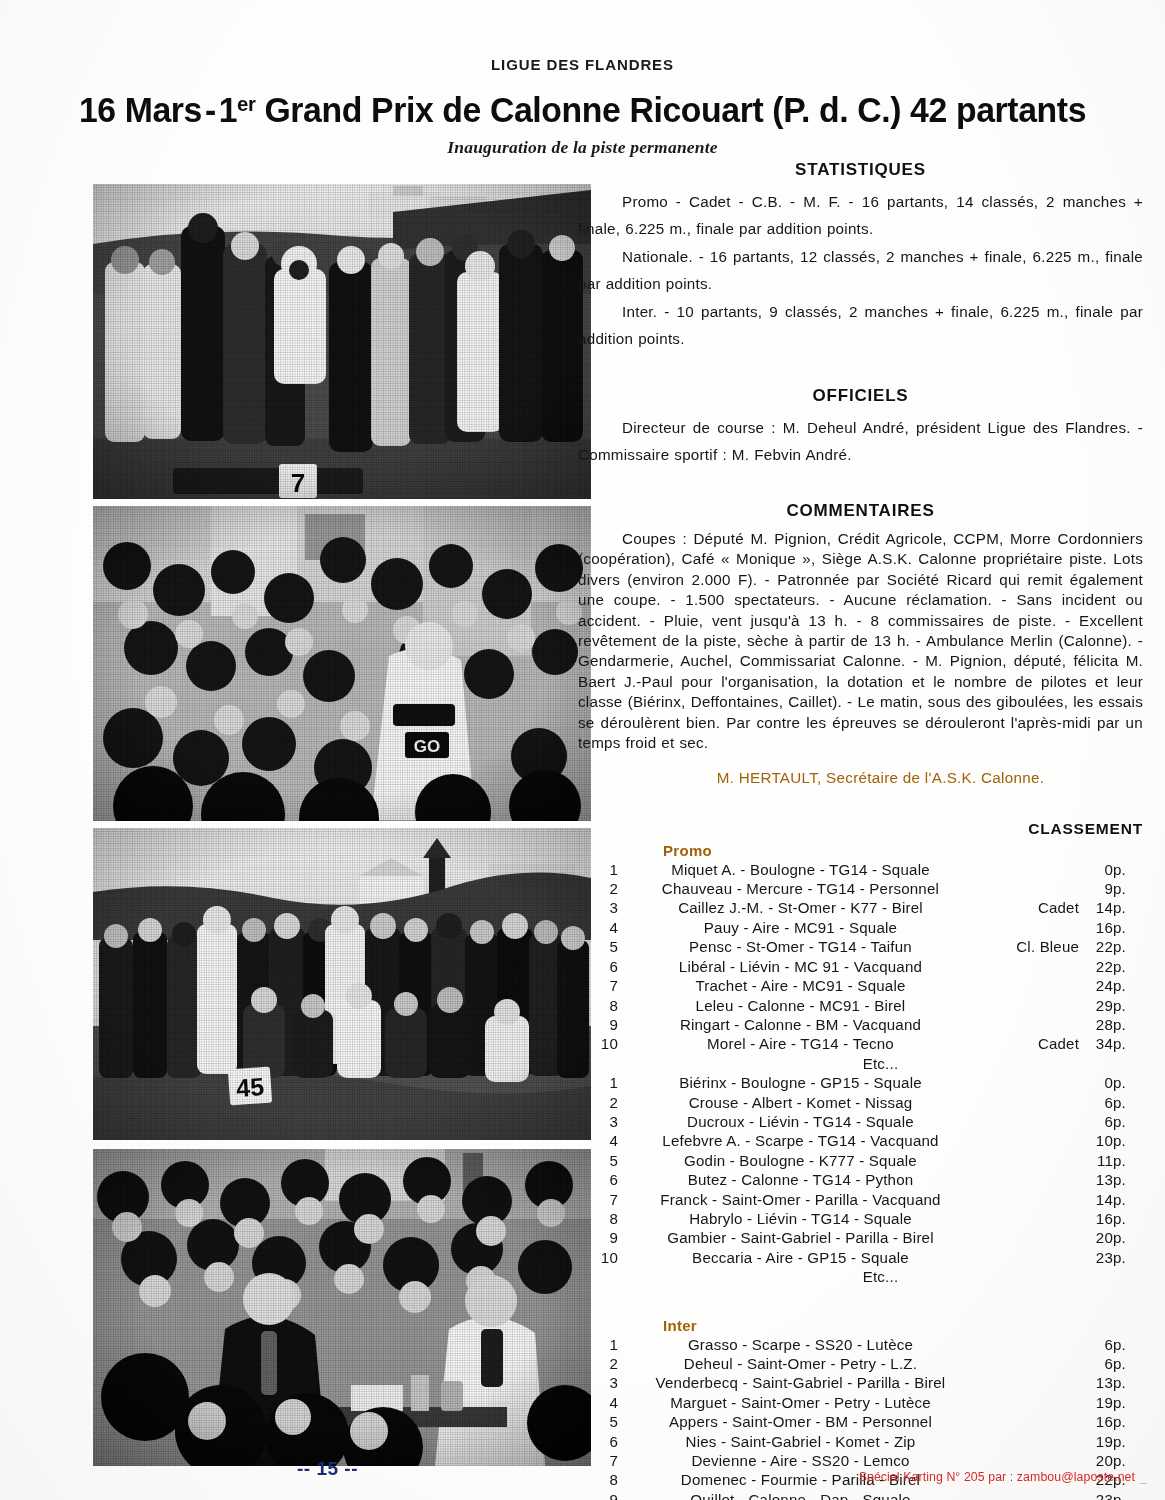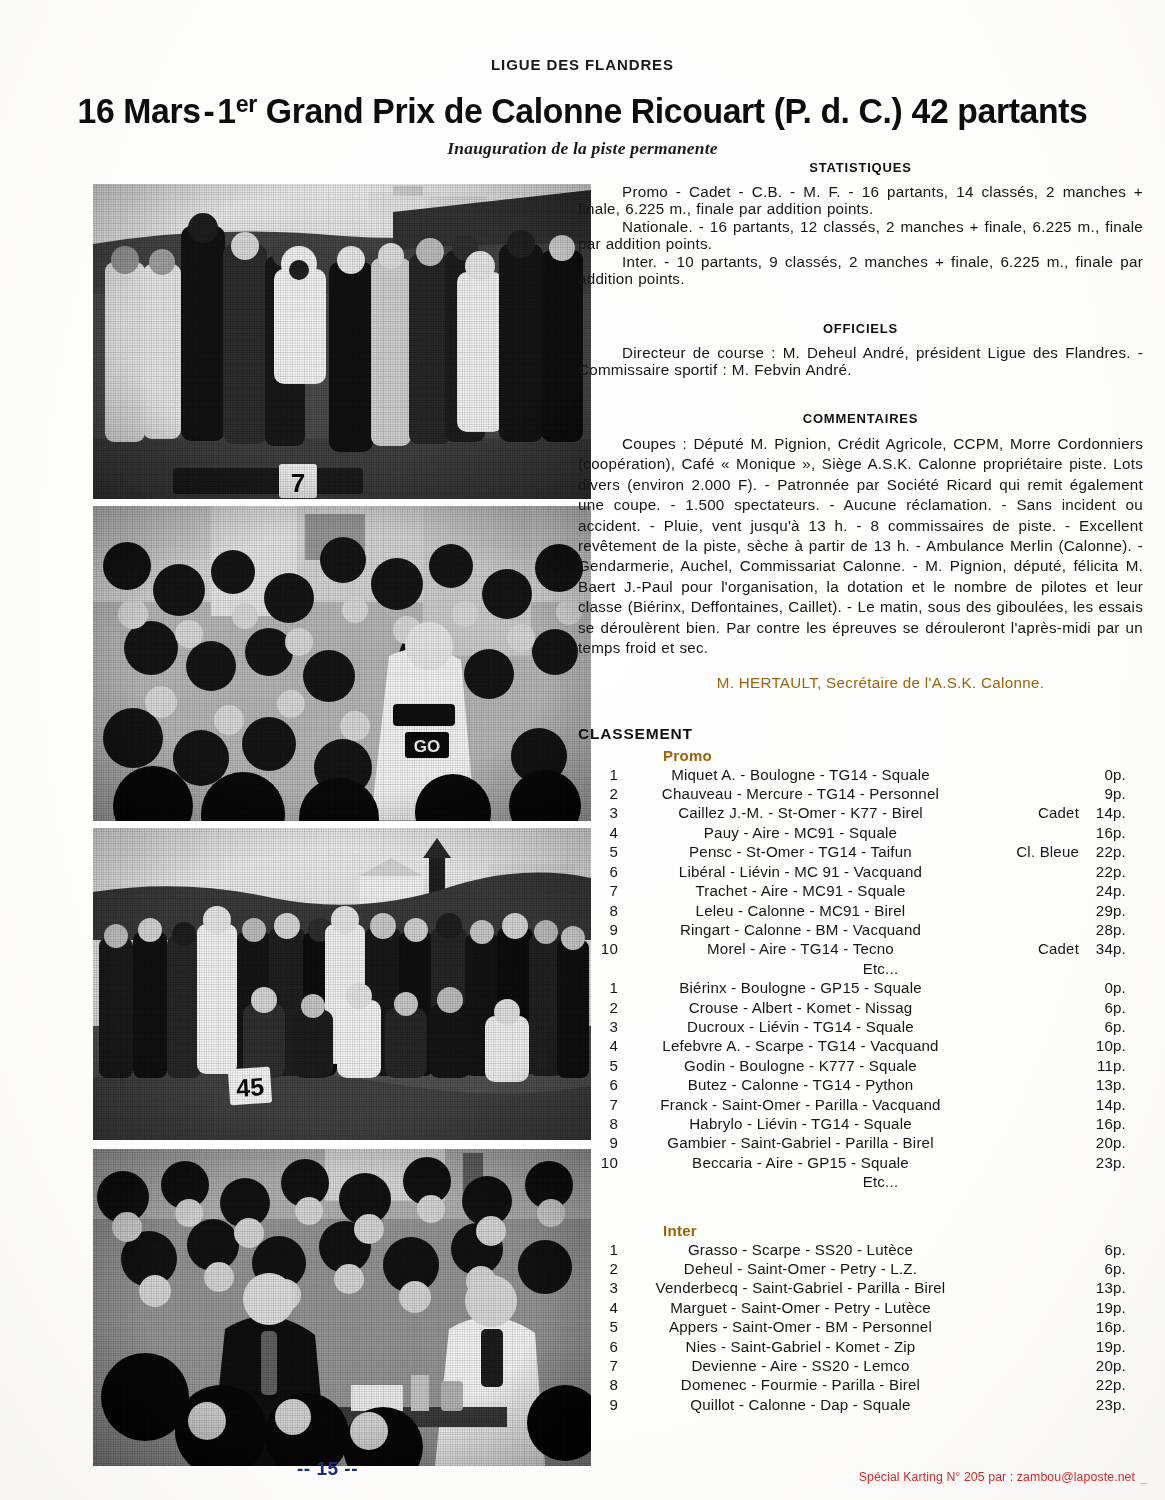--- a/index.html
+++ b/index.html
@@ -43,21 +43,21 @@
     margin-top: 17px;
     font-family: "Liberation Sans", sans-serif;
     font-weight: 700;
     font-size: 35px;
     letter-spacing: -0.4px;
     color: #0d0d0d;
     white-space: nowrap;
     transform: scaleX(0.965);
   }
   .headline .date-part { font-size: 35px; }
-  .headline .sup { font-size: 24px; vertical-align: 11px; }
+  .headline .sup { font-size: 21px; vertical-align: 11px; }
   .headline .dash { padding: 0 3px; }
   .subhead {
     margin-top: 7px;
     font-family: "Liberation Serif", serif;
     font-style: italic;
     font-weight: 700;
     font-size: 17.5px;
     letter-spacing: 0.2px;
     color: #1a1a1a;
   }
@@ -95,52 +95,52 @@
   .col-right {
     position: absolute;
     left: 578px;
     top: 160px;
     width: 565px;
   }
 
   .sec-title {
     text-align: center;
     font-weight: 700;
-    font-size: 13px;
+    font-size: 17px;
     letter-spacing: 0.8px;
     color: #101010;
     margin: 0 0 8px 0;
   }
   .sec-title.sp-officiels { margin-top: 34px; }
   .sec-title.sp-commentaires { margin-top: 33px; }
 
   .para {
     font-family: "Liberation Sans", sans-serif;
     font-size: 15.2px;
-    line-height: 17px;
+    line-height: 27px;
     text-align: justify;
     text-indent: 44px;
     letter-spacing: 0.25px;
     margin: 0 0 1px 0;
     color: #161616;
     word-spacing: 0.5px;
   }
   .para.tight { line-height: 20.4px; }
 
   .signature {
     text-align: center;
     font-size: 15.2px;
     letter-spacing: 0.3px;
     color: #a16207;
     padding-left: 40px;
   }
 
   
   .classement-title {
-    text-align: left;
+    text-align: right;
     font-weight: 700;
     font-size: 15.5px;
     letter-spacing: 0.8px;
     margin: 34px 0 2px 0;
     color: #101010;
   }
   .cat-head {
     font-weight: 700;
     font-size: 15px;
     letter-spacing: 0.3px;

